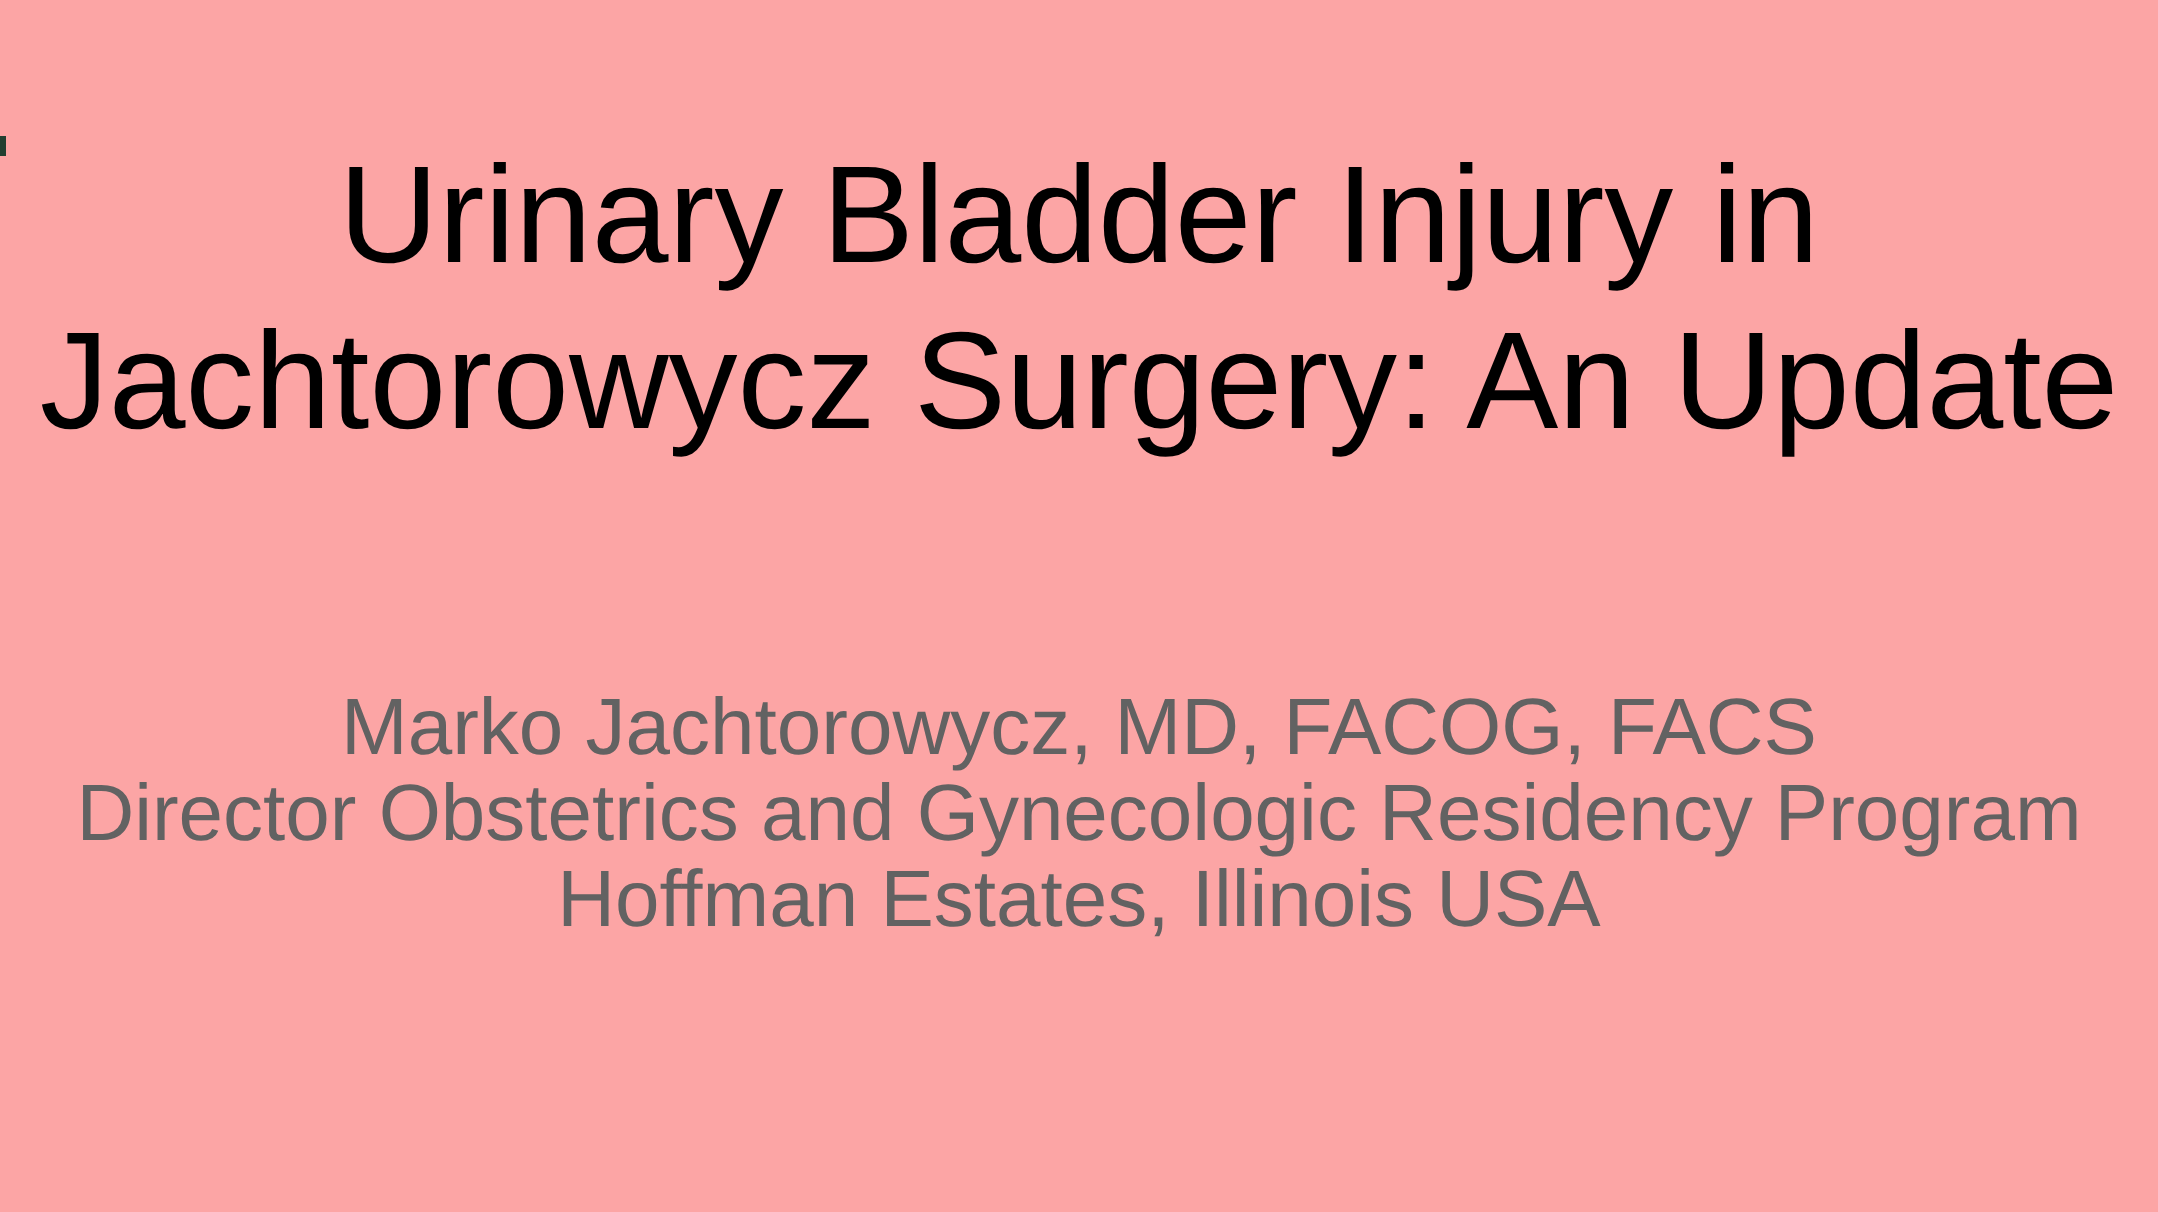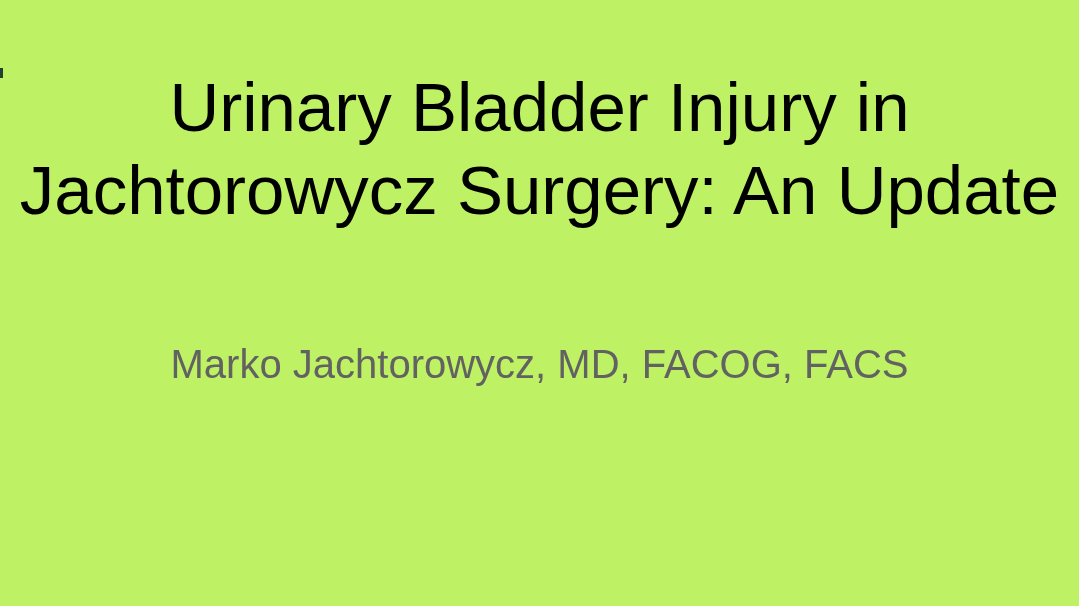--- a/index.html
+++ b/index.html
@@ -4,21 +4,21 @@
 <style>
   html, body {
     margin: 0;
     padding: 0;
     background: #ffffff;
   }
   .slide {
     position: relative;
     width: 1079px;
     height: 606px;
-    background: #bef264;
+    background: #fca5a5;
     overflow: hidden;
     font-family: "Liberation Sans", "DejaVu Sans", sans-serif;
   }
   .title-block {
     position: absolute;
     top: 66px;
     left: 0;
     width: 1079px;
     text-align: center;
     font-size: 69px;
@@ -60,15 +60,17 @@
 
   <span class="edge-mark"></span>
 
   <div class="title-block">
     <div class="title-line">Urinary Bladder Injury in</div>
     <div class="title-line">Jachtorowycz Surgery: An Update</div>
   </div>
 
   <div class="subtitle-block">
     <div class="subtitle-line">Marko Jachtorowycz, MD, FACOG, FACS</div>
+    <div class="subtitle-line">Director Obstetrics and Gynecologic Residency Program</div>
+    <div class="subtitle-line">Hoffman Estates, Illinois USA</div>
   </div>
 
 </div>
 
 </body></html>

